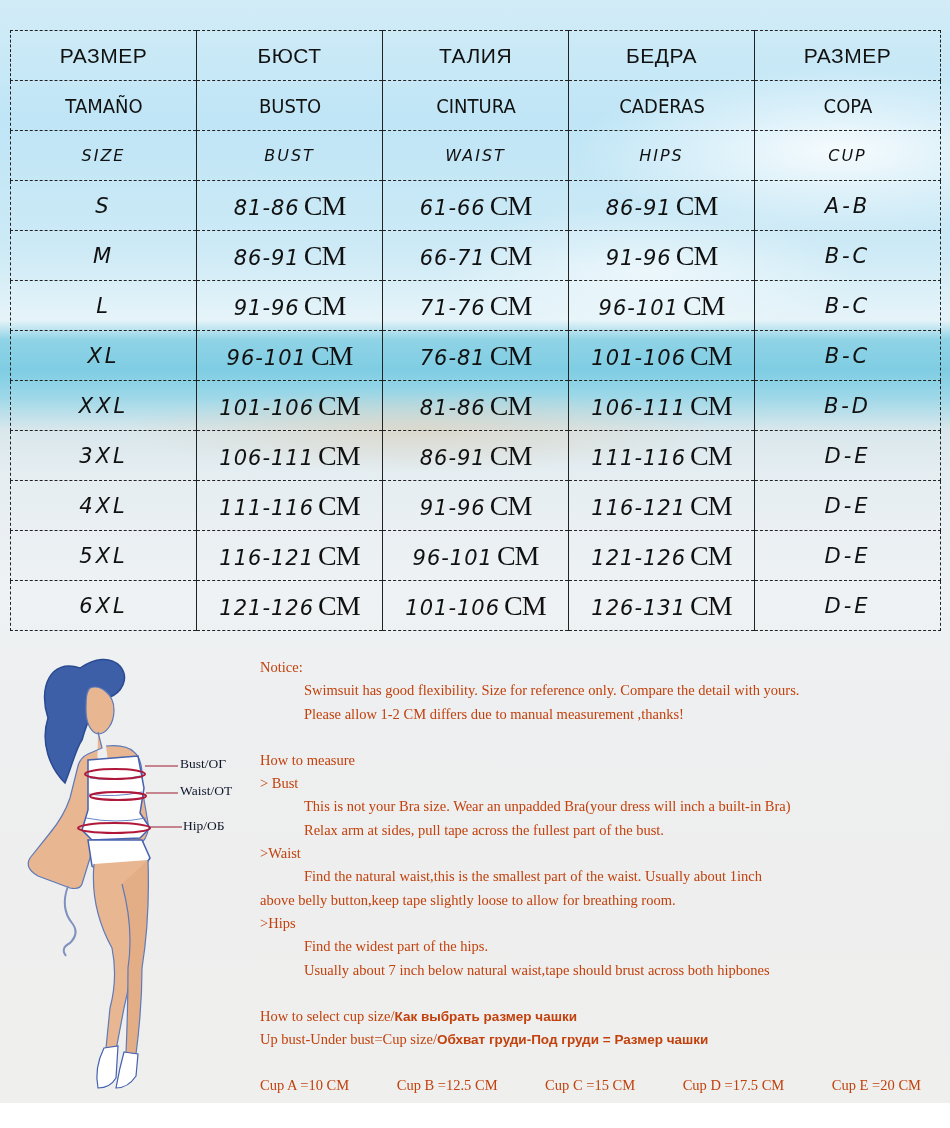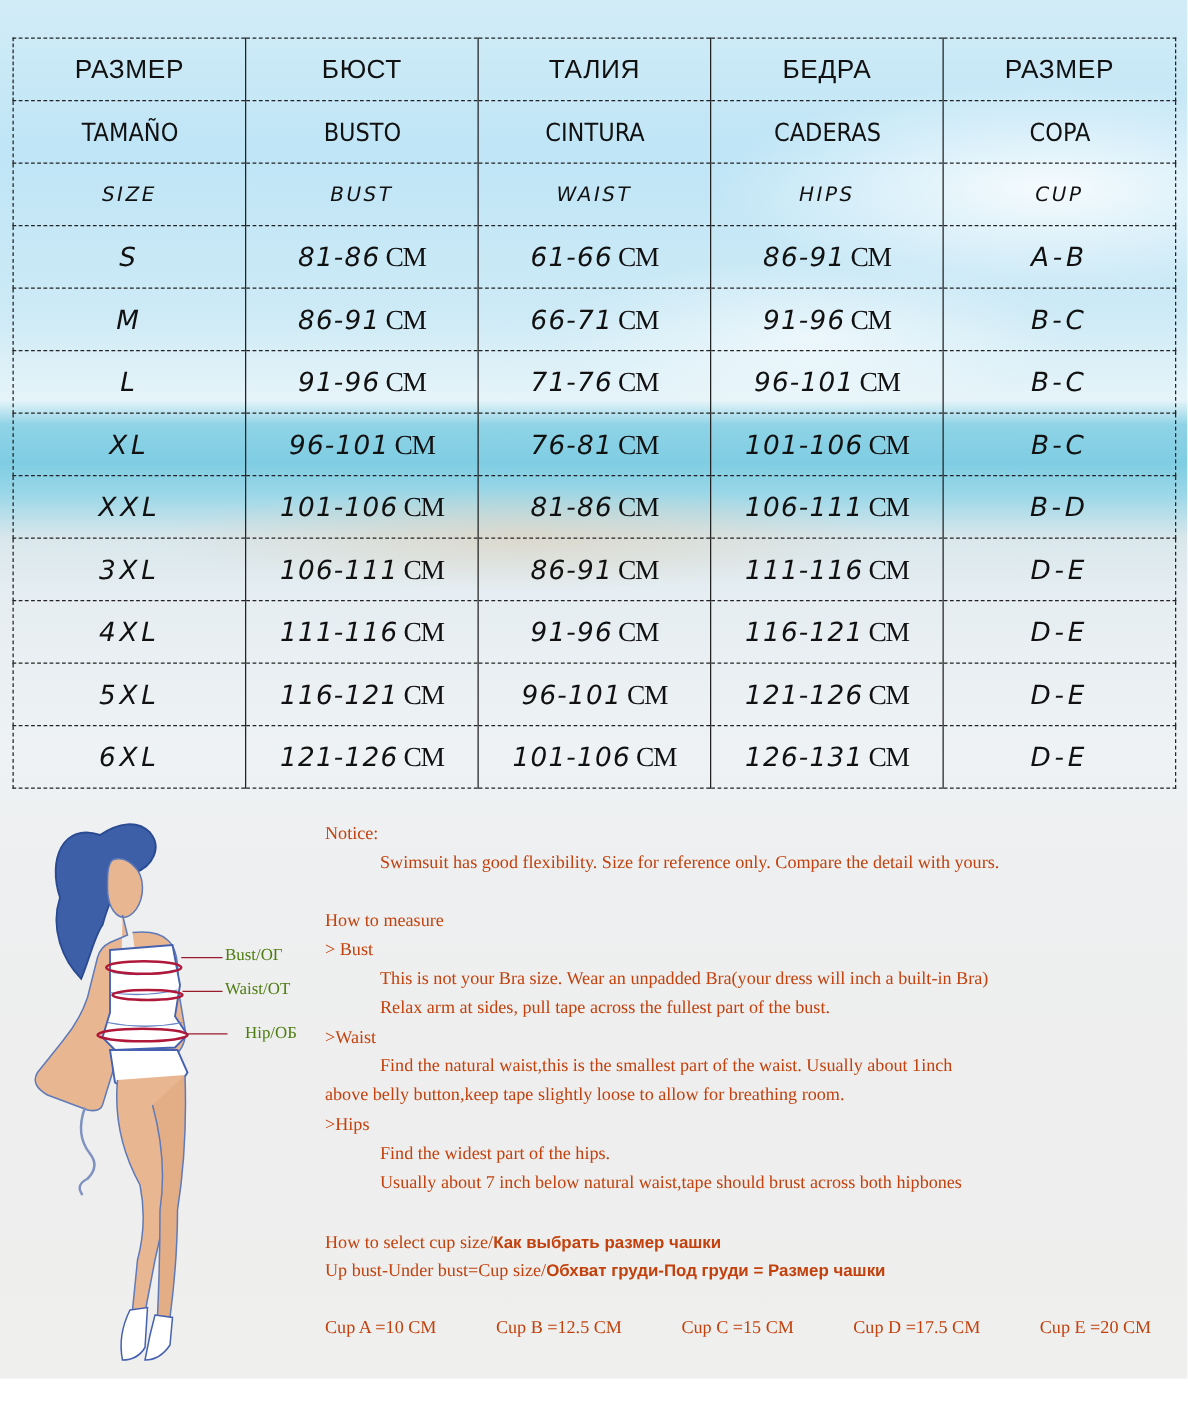--- a/index.html
+++ b/index.html
@@ -36,27 +36,27 @@
       border-left: 1px solid #222; border-right: 1px solid #222;
       color: #111;
     }
     .size-table td:first-child { border-left: 1px dashed #222; }
     .size-table td:last-child { border-right: 1px dashed #222; }
     .row-ru td { font-size: 21px; letter-spacing: 0.5px; }
     .row-es td { font-size: 20px; font-family: "DejaVu Sans", sans-serif; transform: scaleX(0.9); }
     .row-en td { font-size: 16px; font-style: italic; letter-spacing: 2px; font-family: "DejaVu Sans", sans-serif; font-weight: 300; }
     .data-row td { font-size: 21px; }
     .num { font-family: "DejaVu Sans", sans-serif; font-style: italic; font-size: 21px; letter-spacing: 1px; }
-    .unit { font-family: "Liberation Serif", serif; font-size: 22px; margin-left: 4px; letter-spacing: -1px; }
+    .unit { font-family: "Liberation Serif", serif; font-size: 28px; margin-left: 4px; letter-spacing: -1px; }
     .size-cell, .cup-cell { font-family: "DejaVu Sans", sans-serif; font-style: italic; font-size: 20px; letter-spacing: 3px; }
 
     
     .figure { position: absolute; left: 10px; top: 648px; width: 250px; height: 460px; }
     .fig-label {
-      position: absolute; font-family: "Liberation Serif", serif; font-size: 13.5px; color: #4d7c0f;
+      position: absolute; font-family: "Liberation Serif", serif; font-size: 13.5px; color: #0f172a;
     }
 
     
     .notes {
       position: absolute; left: 260px; top: 656px; width: 680px;
       font-family: "Liberation Serif", serif; font-size: 14.5px; color: #c2410c;
     }
     .notes .line { height: 23.3px; line-height: 23.3px; white-space: nowrap; }
     .notes .indent { padding-left: 44px; font-family: Liberation Serif, serif; }
     .notes .gap { height: 23px; }
@@ -186,26 +186,27 @@
     <ellipse cx="105" cy="126" rx="30" ry="5" fill="none" stroke="#b0183a" stroke-width="2"></ellipse>
     <ellipse cx="108" cy="148" rx="28" ry="4" fill="none" stroke="#b0183a" stroke-width="2"></ellipse>
     <ellipse cx="104" cy="180" rx="36" ry="5" fill="none" stroke="#b0183a" stroke-width="2"></ellipse>
 
     <line x1="135" y1="118" x2="168" y2="118" stroke="#9b1a2e" stroke-width="1"></line>
     <line x1="136" y1="145" x2="168" y2="145" stroke="#9b1a2e" stroke-width="1"></line>
     <line x1="140" y1="179" x2="172" y2="179" stroke="#9b1a2e" stroke-width="1"></line>
   </svg>
   <span class="fig-label" style="left:170px; top:108px;">Bust/ОГ</span>
   <span class="fig-label" style="left:170px; top:135px;">Waist/ОТ</span>
-  <span class="fig-label" style="left:186px; top:170px;">Hip/ОБ</span>
+  <span class="fig-label" style="left:173px; top:170px;">Hip/ОБ</span>
 </div>
 
 <div class="notes">
   <div class="line">Notice:</div>
   <div class="line indent">Swimsuit has good flexibility. Size for reference only. Compare the detail with yours.</div>
+  <div class="line indent">Please allow 1-2 CM differs due to manual measurement ,thanks!</div>
   <div class="gap"></div>
   <div class="line">How to measure</div>
   <div class="line">&gt; Bust</div>
   <div class="line indent">This is not your Bra size. Wear an unpadded Bra(your dress will inch a built-in Bra)</div>
   <div class="line indent">Relax arm at sides, pull tape across the fullest part of the bust.</div>
   <div class="line">&gt;Waist</div>
   <div class="line indent">Find the natural waist,this is the smallest part of the waist. Usually about  1inch</div>
   <div class="line">above belly button,keep tape slightly loose to allow for breathing room.</div>
   <div class="line">&gt;Hips</div>
   <div class="line indent">Find the widest part of the hips.</div>

